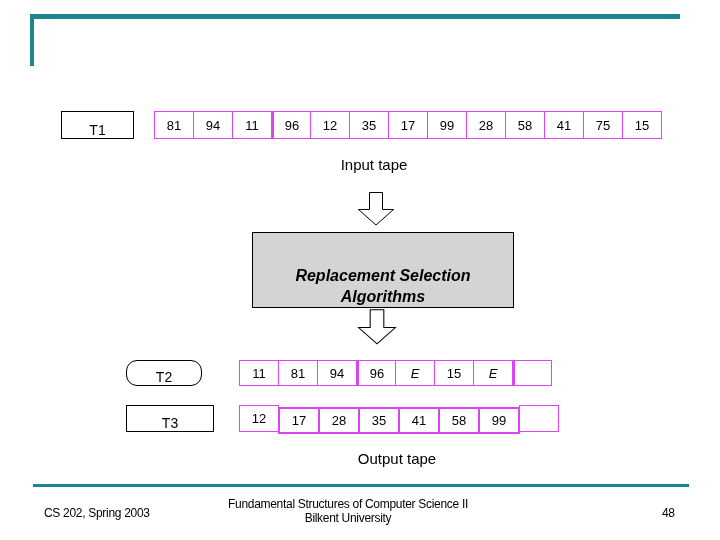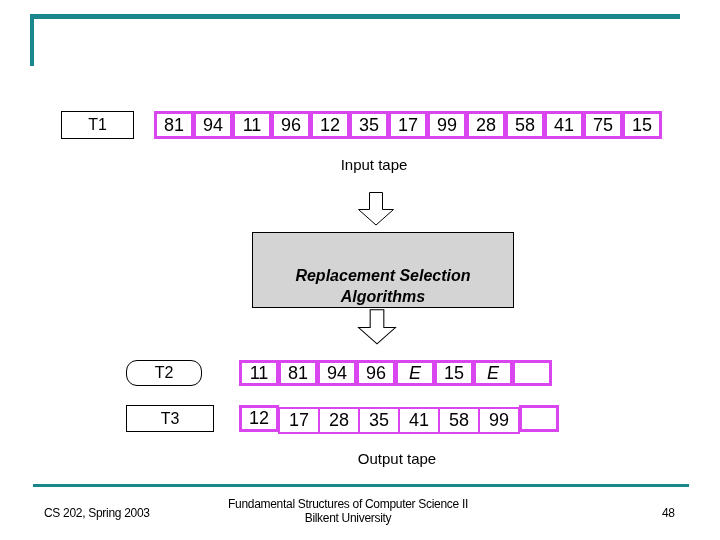--- a/index.html
+++ b/index.html
@@ -6,32 +6,32 @@
   html,body { margin:0; padding:0; background:#fff; }
   .slide {
     position:relative; width:720px; height:540px; background:#fff;
     font-family:"Liberation Sans", sans-serif; color:#000; overflow:hidden;
   }
   .top-bar   { position:absolute; left:30px; top:14px; width:650px; height:5px; background:var(--accent); }
   .left-tick { position:absolute; left:30px; top:14px; width:4px;  height:52px; background:var(--accent); }
 
   .label-box {
     position:absolute; border:1px solid #000; background:#fff;
-    display:flex; align-items:center; justify-content:center; font-size:16px;
+    display:flex; align-items:flex-end; justify-content:center; font-size:14px;
     box-sizing:border-box;
   }
   #t1-label { left:61px;  top:111px; width:73px; height:28px; }
   #t2-label { left:126px; top:360px; width:76px; height:26px;border-radius:11px; }
   #t3-label { left:126px; top:405px; width:88px; height:27px; }
 
   .tape { position:absolute; display:flex; align-items:flex-start; }
   .cell {
-    width:40px; height:28px; border:3px solid #d946ef; margin-left:-1px;
+    width:40px; height:28px; border:1px solid #d946ef; margin-left:-1px;
     display:flex; align-items:center; justify-content:center;
-    font-size:18px; box-sizing:border-box; background:#fff;
+    font-size:13px; box-sizing:border-box; background:#fff;
   }
   .cell:first-child { margin-left:0; }
   .cell.run-start { border-left-width:3px; }
   .cell.epsilon { font-style:italic; }
   #t1-tape { left:154px; top:111px; }
   #t2-tape { left:239px; top:360px; }
   #t2-tape .cell { height:26px; }
   #t3-tape { left:239px; top:405px; }
   #t3-tape .cell { height:27px; }
   .bold-group { display:flex; margin-top:2px; margin-left:-1px; }

